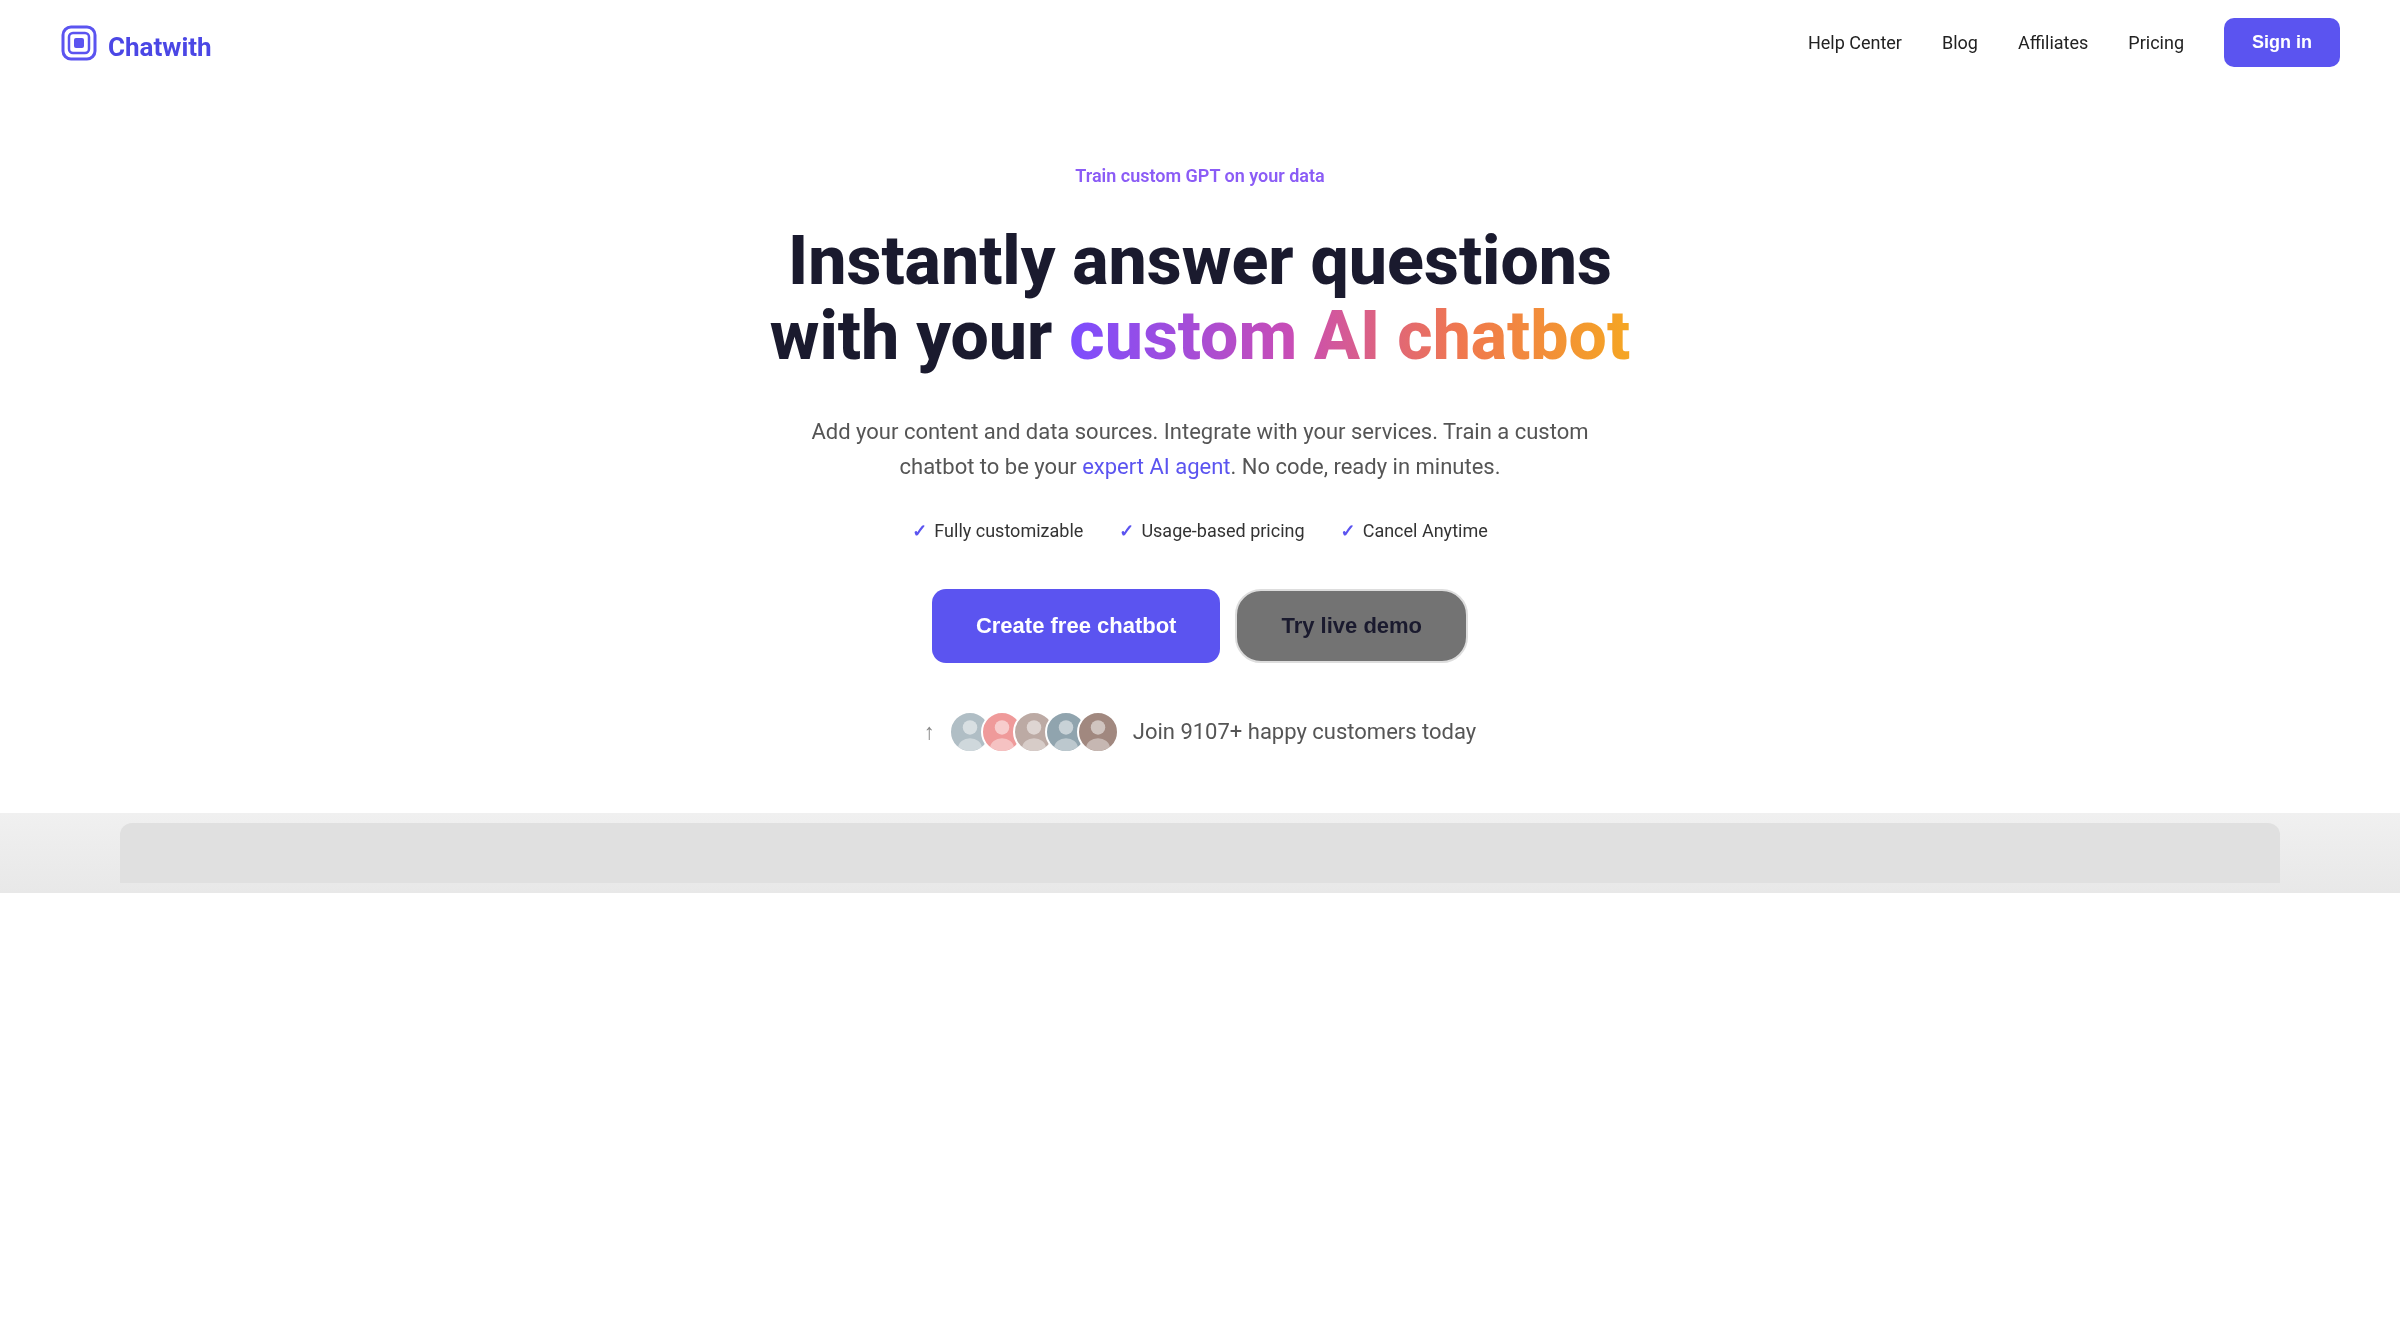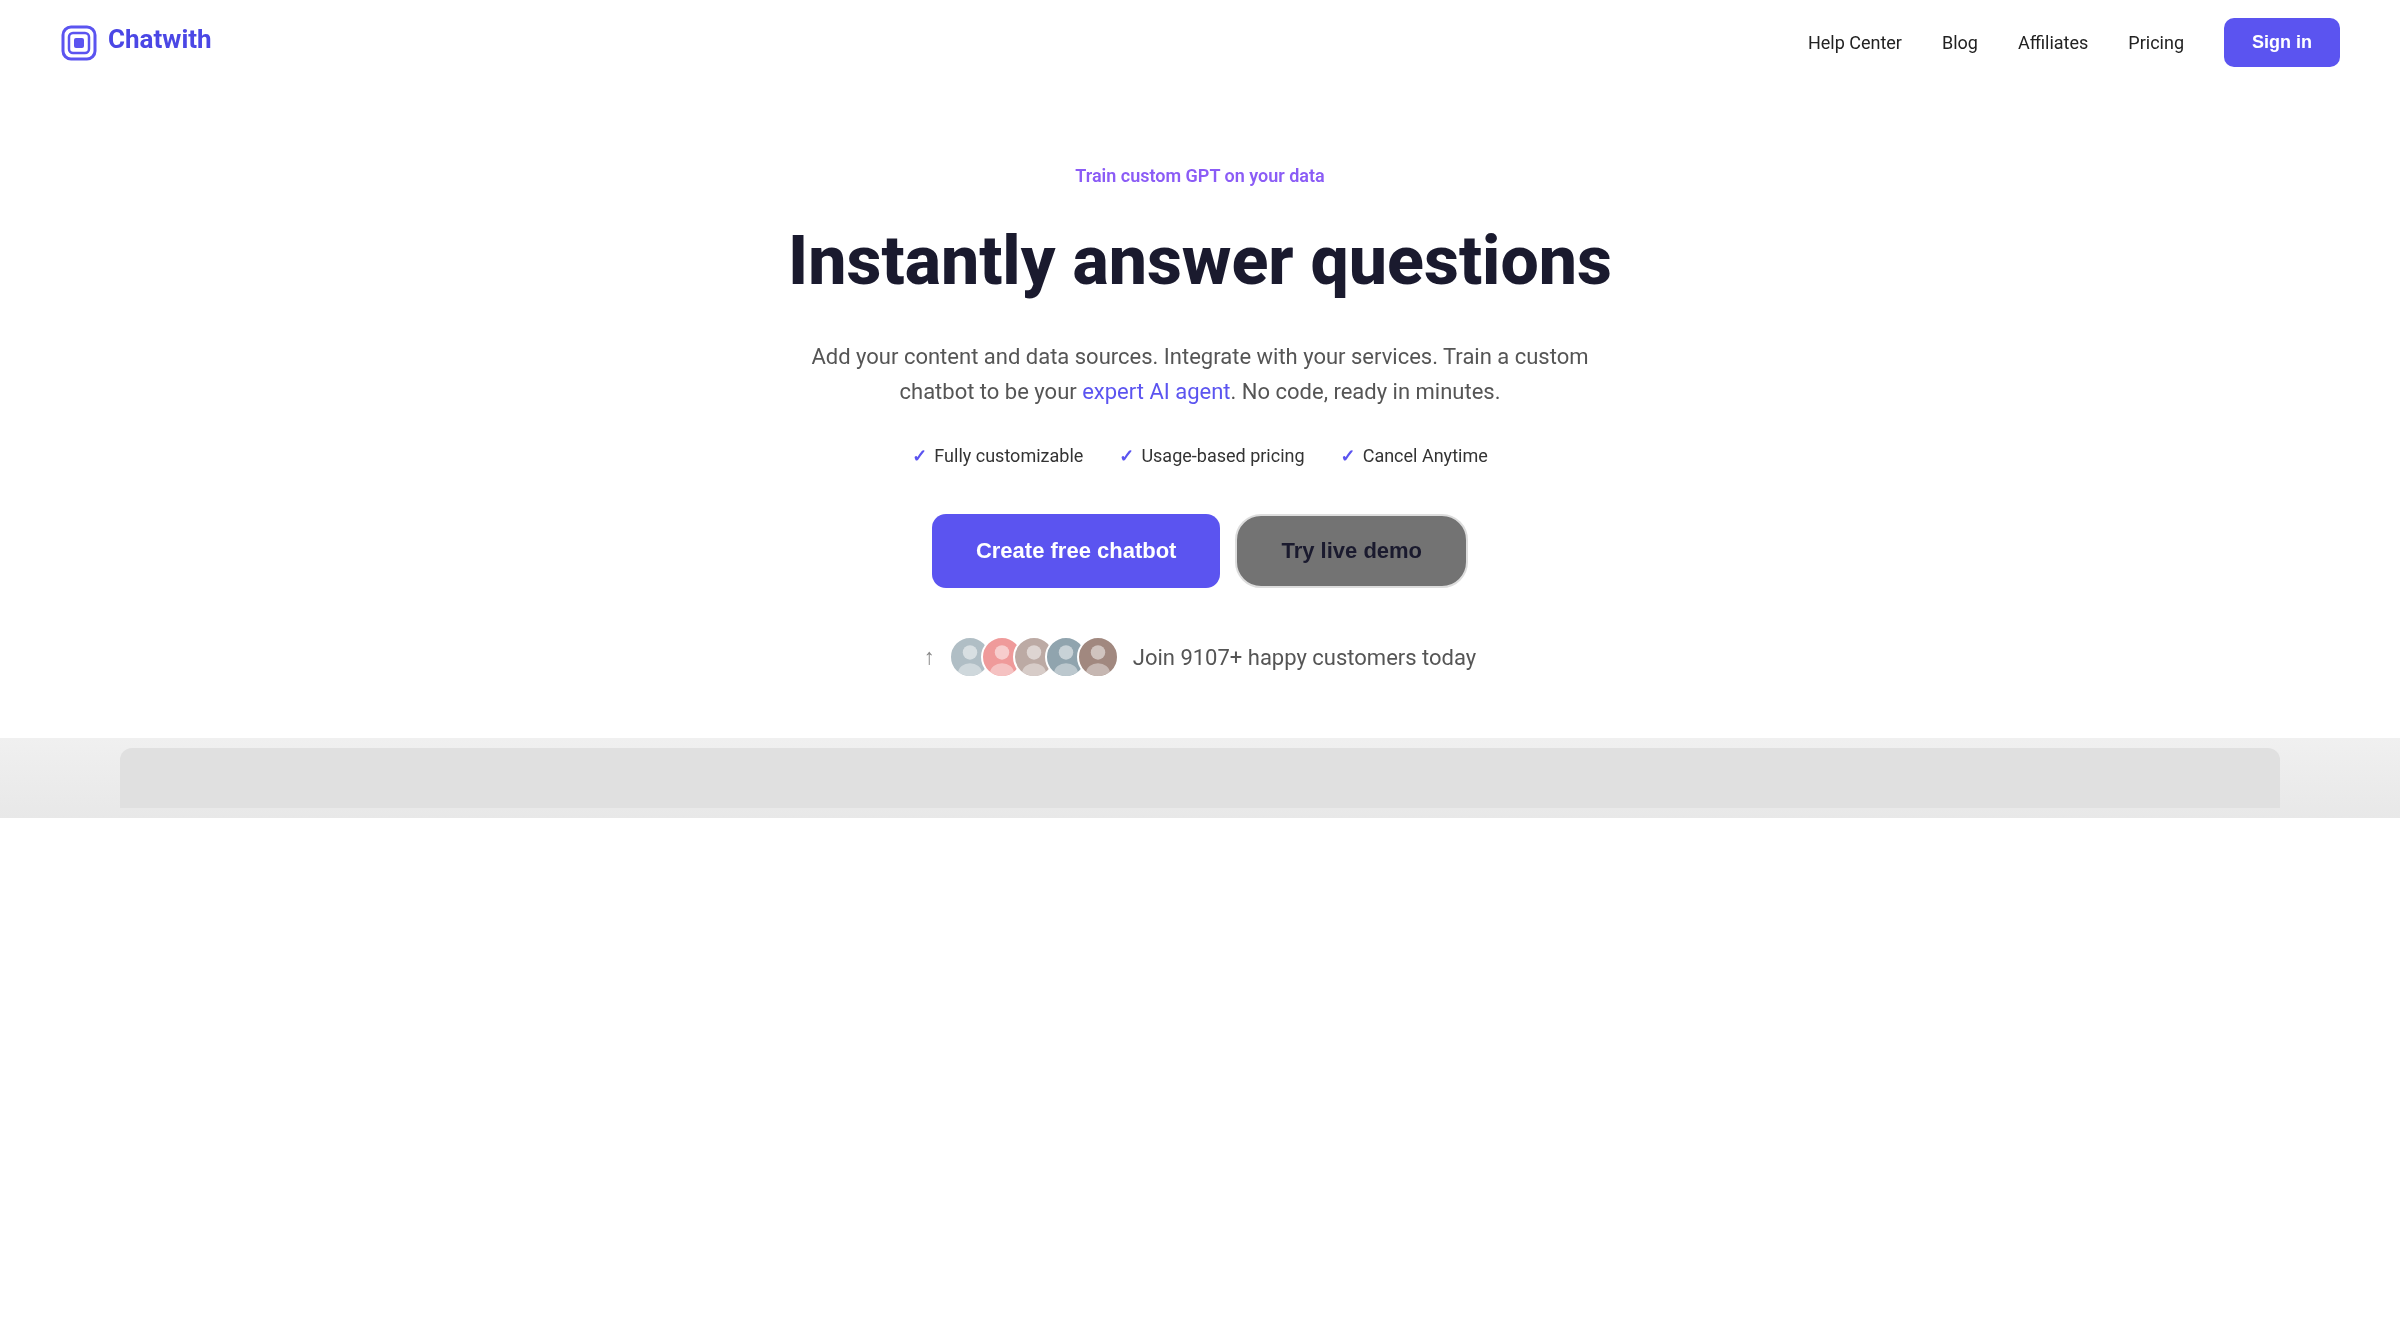--- a/index.html
+++ b/index.html
@@ -22,21 +22,21 @@
       justify-content: space-between;
       padding: 18px 60px;
       background: #fff;
       position: sticky;
       top: 0;
       z-index: 100;
     }
 
     .logo-area {
       display: flex;
-      align-items: flex-start;
+      align-items: flex-end;
       gap: 10px;
       cursor: pointer;
     }
 
     .logo-icon {
       width: 38px;
       height: 38px;
     }
 
     .logo-text {
@@ -254,20 +254,23 @@
     <a class="nav-link">Pricing</a>
     <button class="signin-btn">Sign in</button>
   </div>
 </nav>
 
 <section class="hero">
   <p class="hero-eyebrow">Train custom GPT on your data</p>
 
   <h1 class="hero-headline">
     <span>Instantly answer questions</span>
+    <span class="line2">
+      <span>with your </span><span class="gradient-custom">custom AI chatbot</span>
+    </span>
   </h1>
 
   <p class="hero-sub">
     <span>Add your content and data sources. Integrate with your services. Train a custom chatbot to be your </span><span class="link-underline">expert AI agent</span><span>. No code, ready in minutes.</span>
   </p>
 
   <div class="hero-checks">
     <div class="check-item">
       <span class="check-mark">✓</span>
       <span>Fully customizable</span>

